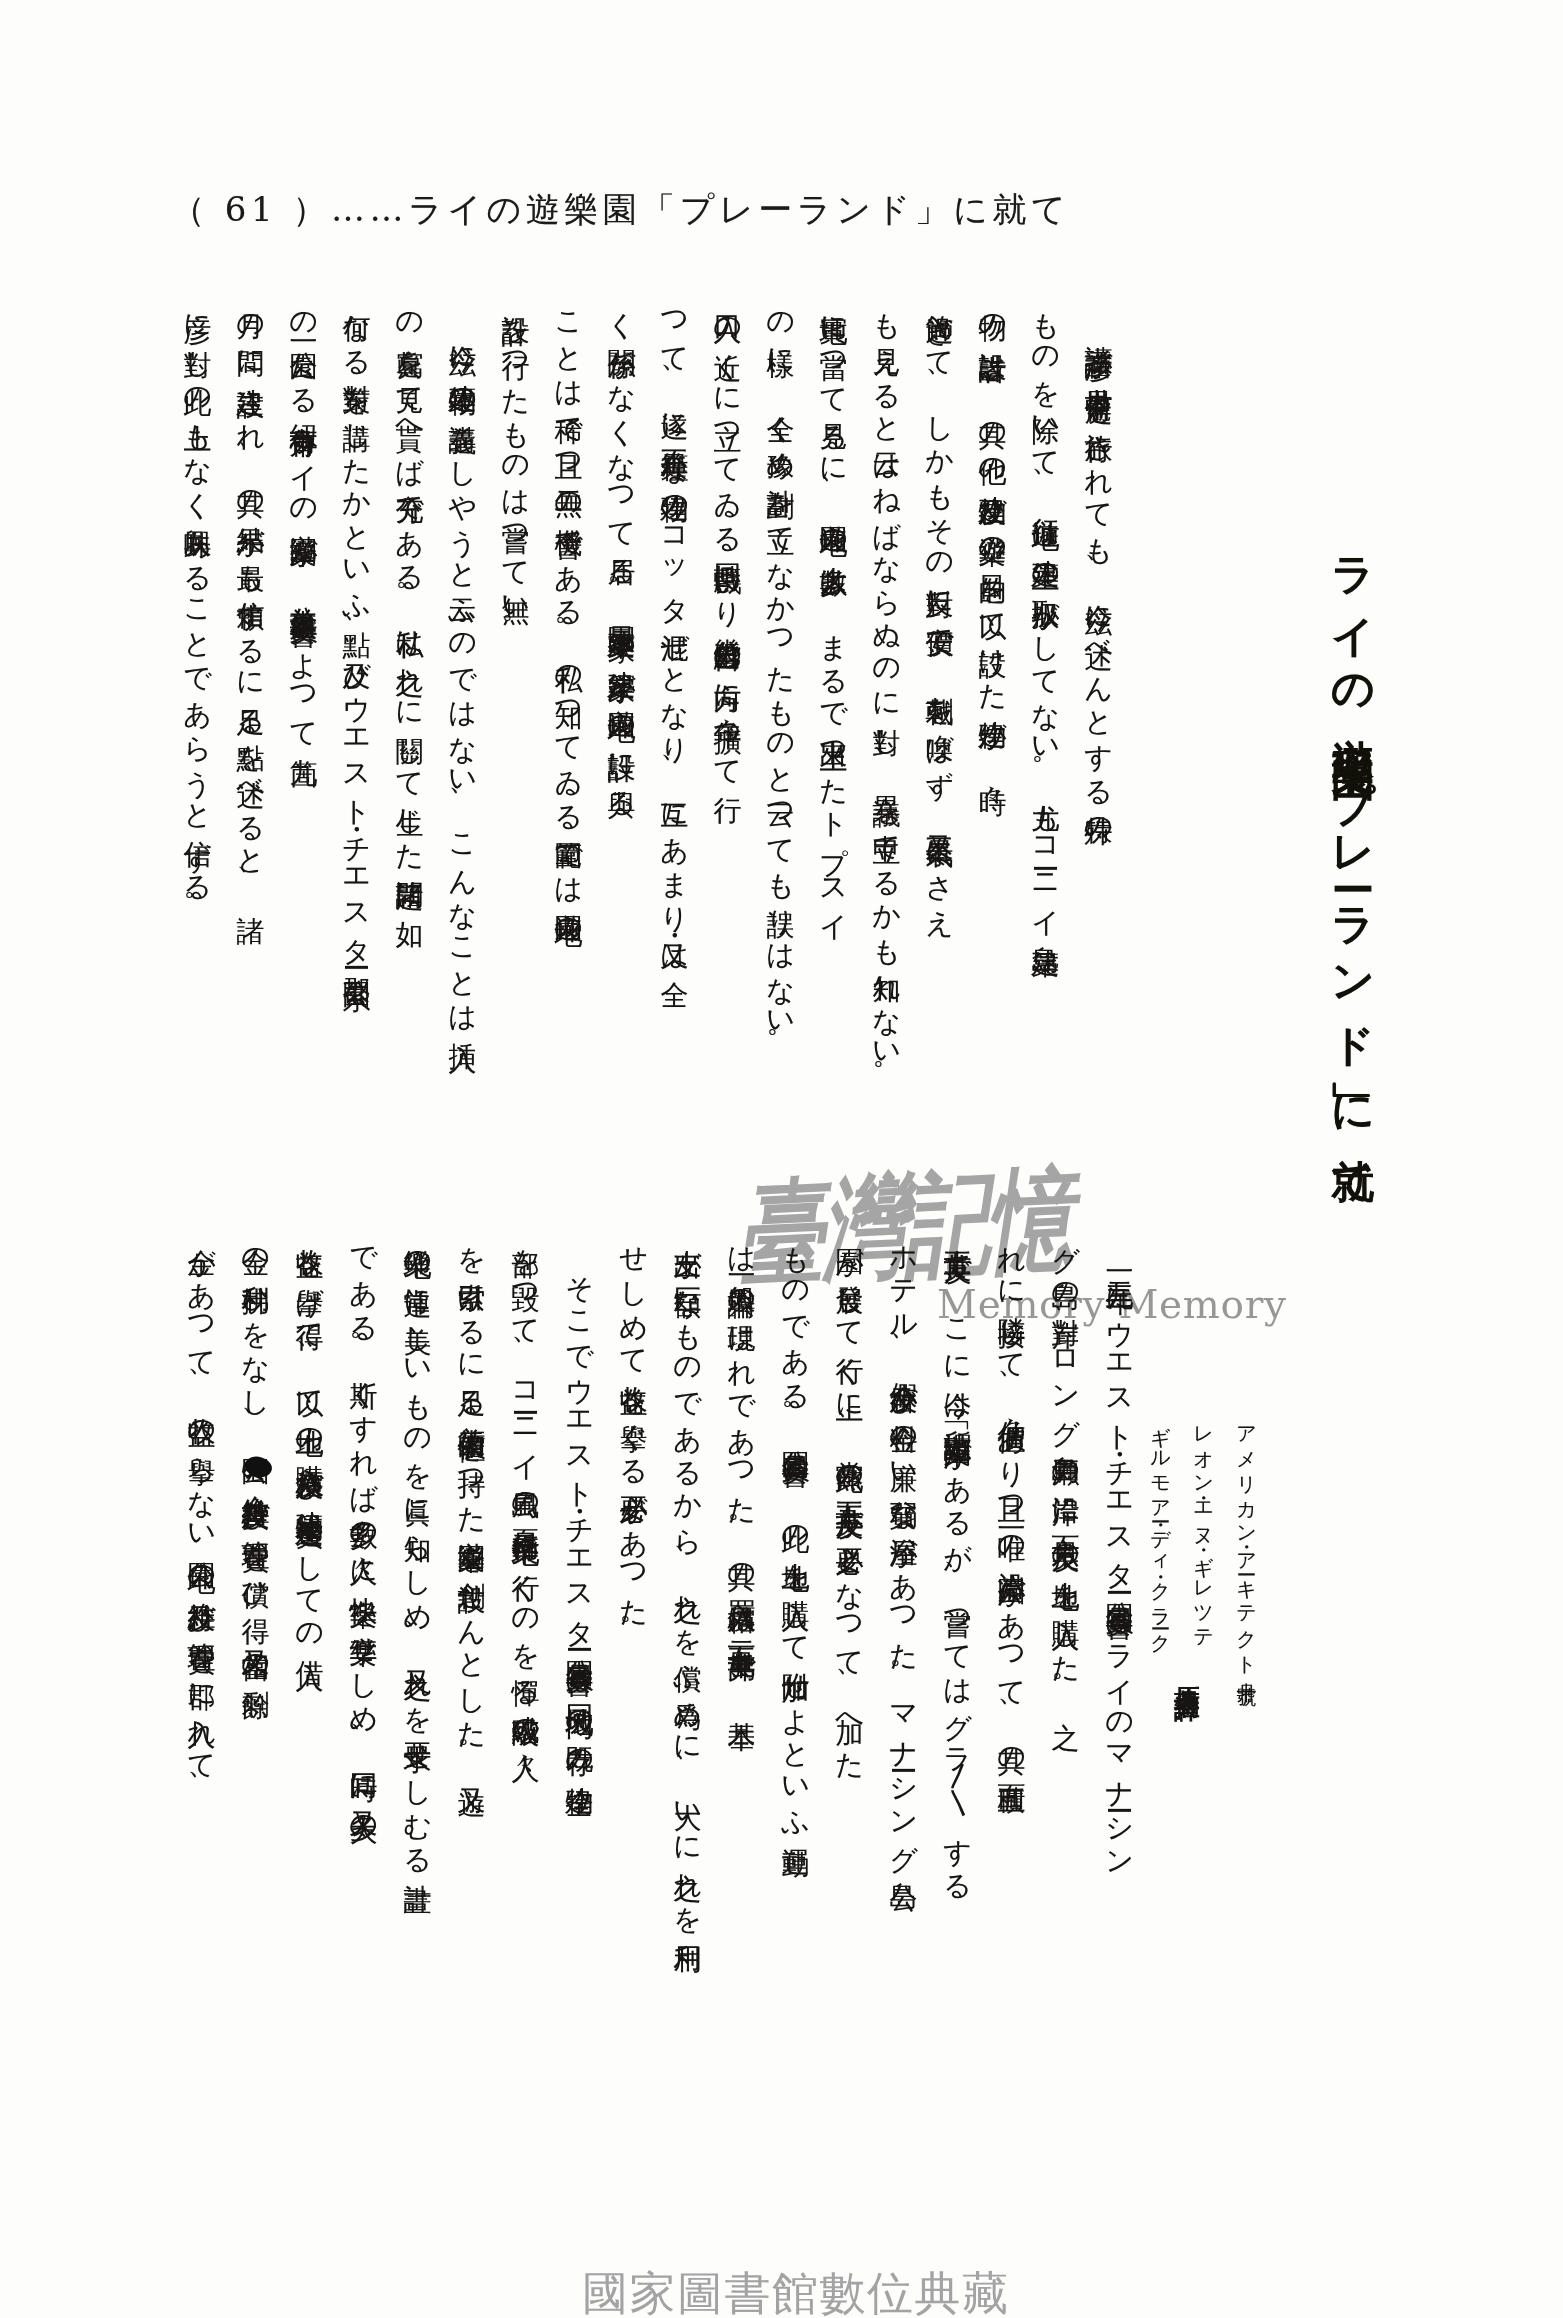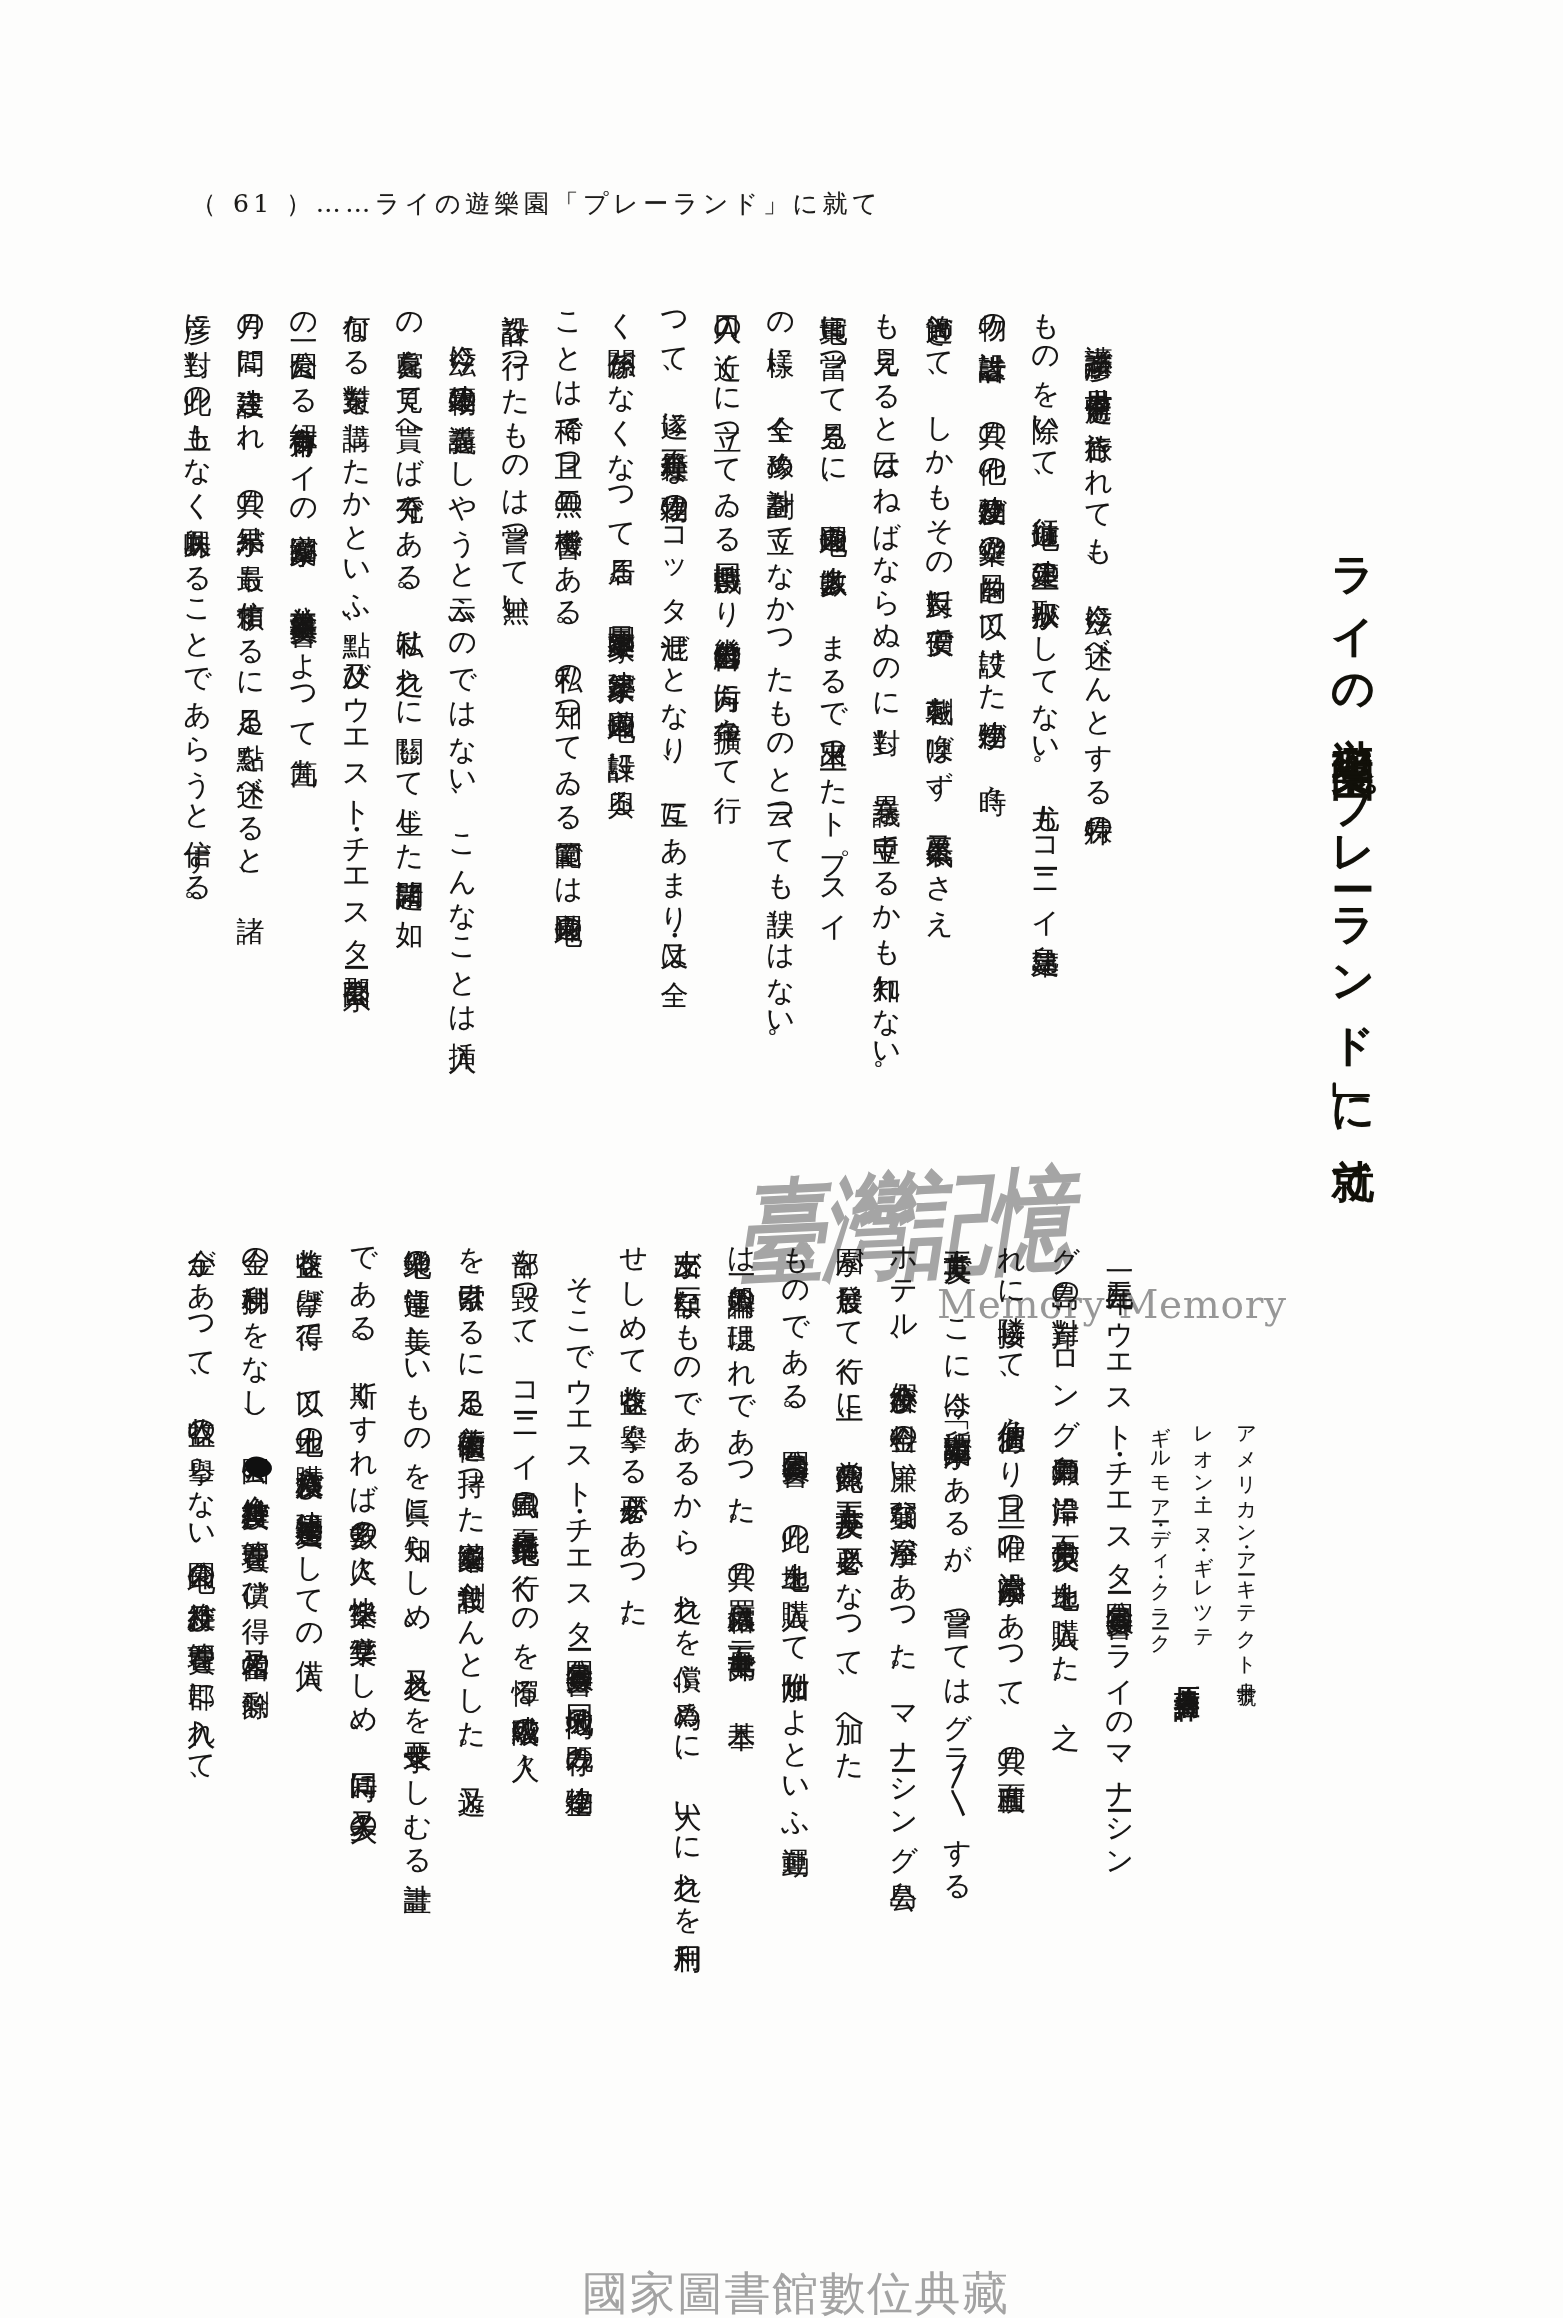--- a/index.html
+++ b/index.html
@@ -7,22 +7,22 @@
     position:relative;
     width:1563px;height:2319px;
     background:#fdfdfc;
     overflow:hidden;
     font-family:"DejaVu Serif","Liberation Serif",serif;
     color:#161514;
   }
   
   .running-head{
     position:absolute;left:171px;top:187px;
-    font-size:25px;letter-spacing:4.5px;white-space:nowrap;
-    color:#1c1b19;text-shadow:0 0 0.7px rgba(0,0,0,.35);margin-left:20px;
+    font-size:34px;letter-spacing:4.5px;white-space:nowrap;
+    color:#1c1b19;text-shadow:0 0 0.7px rgba(0,0,0,.35);
   }
   
   .vert{
     writing-mode:vertical-rl;
     text-orientation:mixed;
     position:absolute;
   }
   .vblock p{
     margin:0;padding:0;
     white-space:nowrap;

